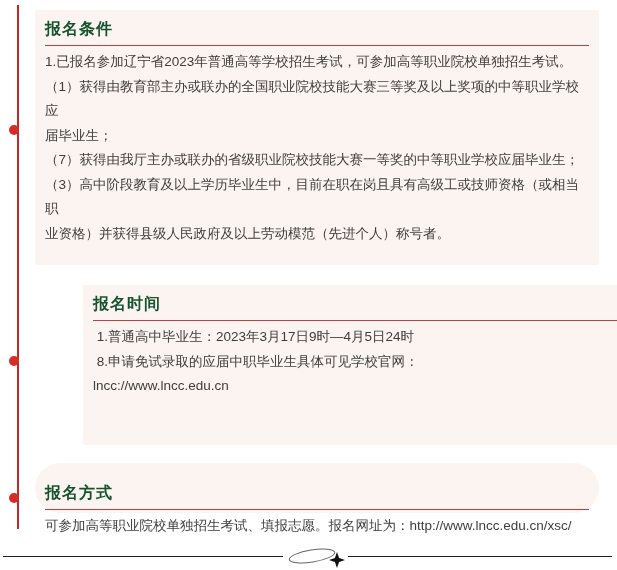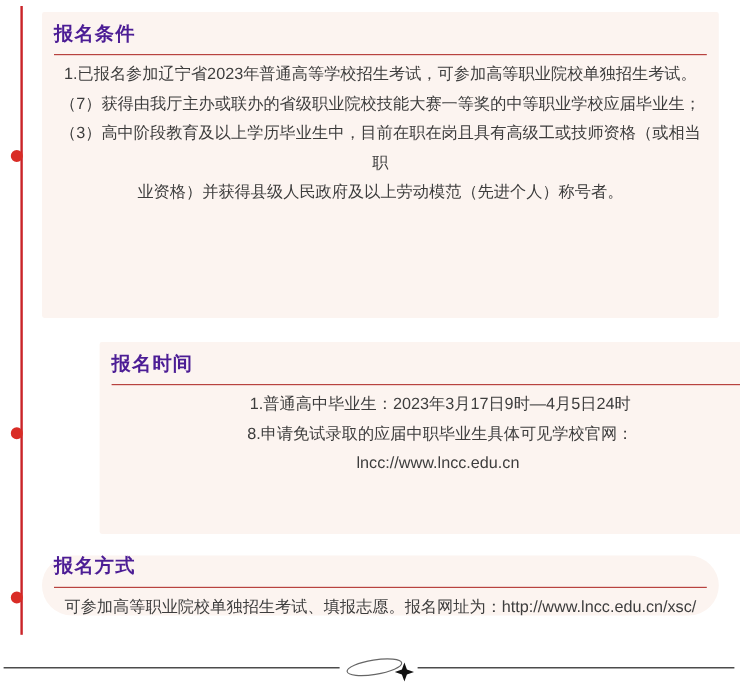--- a/index.html
+++ b/index.html
@@ -28,33 +28,33 @@
   .dot-3 { top: 493px; }
 
   
   .card {
     position: absolute; left: 35px; width: 564px;
     background: #fcf4f0; border-radius: 2px;
     padding: 9px 10px 10px 10px;
   }
   .card-1 { top: 10px;  height: 255px; }
   .card-2 { top: 285px; height: 160px; margin-left: 48px; }
-  .card-3 { top: 463px; height: 50px; padding-top: 0; border-radius: 30px; }
+  .card-3 { top: 463px; height: 50px; padding-top: 20px; border-radius: 30px; }
 
   .card h2 {
-    color: #4c1d95; font-size: 16px; font-weight: bold;
+    color: #14532d; font-size: 16px; font-weight: bold;
     letter-spacing: 1px; line-height: 20px;
   }
   .title-rule {
     border: none; border-top: 1px solid #b8423f;
     margin: 6px 0 4px 0;
   }
   .body-text {
     font-size: 13.5px; line-height: 24.5px;
-    white-space: pre-wrap; color: #3d3d3d; text-align: center;
+    white-space: pre-wrap; color: #3d3d3d;
   }
   .url-line { white-space: nowrap; }
 
   
   .footer-rule {
     position: absolute; top: 556px; height: 0;
     border-top: 1.5px solid #202020;
   }
   .footer-rule.left  { left: 3px;   width: 280px; }
   .footer-rule.right { left: 348px; width: 264px; }
@@ -67,20 +67,22 @@
 
   <div class="timeline-line"></div>
   <div class="timeline-dot dot-1"></div>
   <div class="timeline-dot dot-2"></div>
   <div class="timeline-dot dot-3"></div>
 
   <div class="card card-1">
     <h2>报名条件</h2>
     <hr class="title-rule">
     <div class="body-text">1.已报名参加辽宁省2023年普通高等学校招生考试，可参加高等职业院校单独招生考试。</div>
+    <div class="body-text">（1）获得由教育部主办或联办的全国职业院校技能大赛三等奖及以上奖项的中等职业学校应
+届毕业生；</div>
     <div class="body-text">（7）获得由我厅主办或联办的省级职业院校技能大赛一等奖的中等职业学校应届毕业生；</div>
     <div class="body-text">（3）高中阶段教育及以上学历毕业生中，目前在职在岗且具有高级工或技师资格（或相当职
 业资格）并获得县级人民政府及以上劳动模范（先进个人）称号者。</div>
   </div>
 
   <div class="card card-2">
     <h2>报名时间</h2>
     <hr class="title-rule">
     <div class="body-text"> 1.普通高中毕业生：2023年3月17日9时—4月5日24时</div>
     <div class="body-text"> 8.申请免试录取的应届中职毕业生具体可见学校官网：</div>

